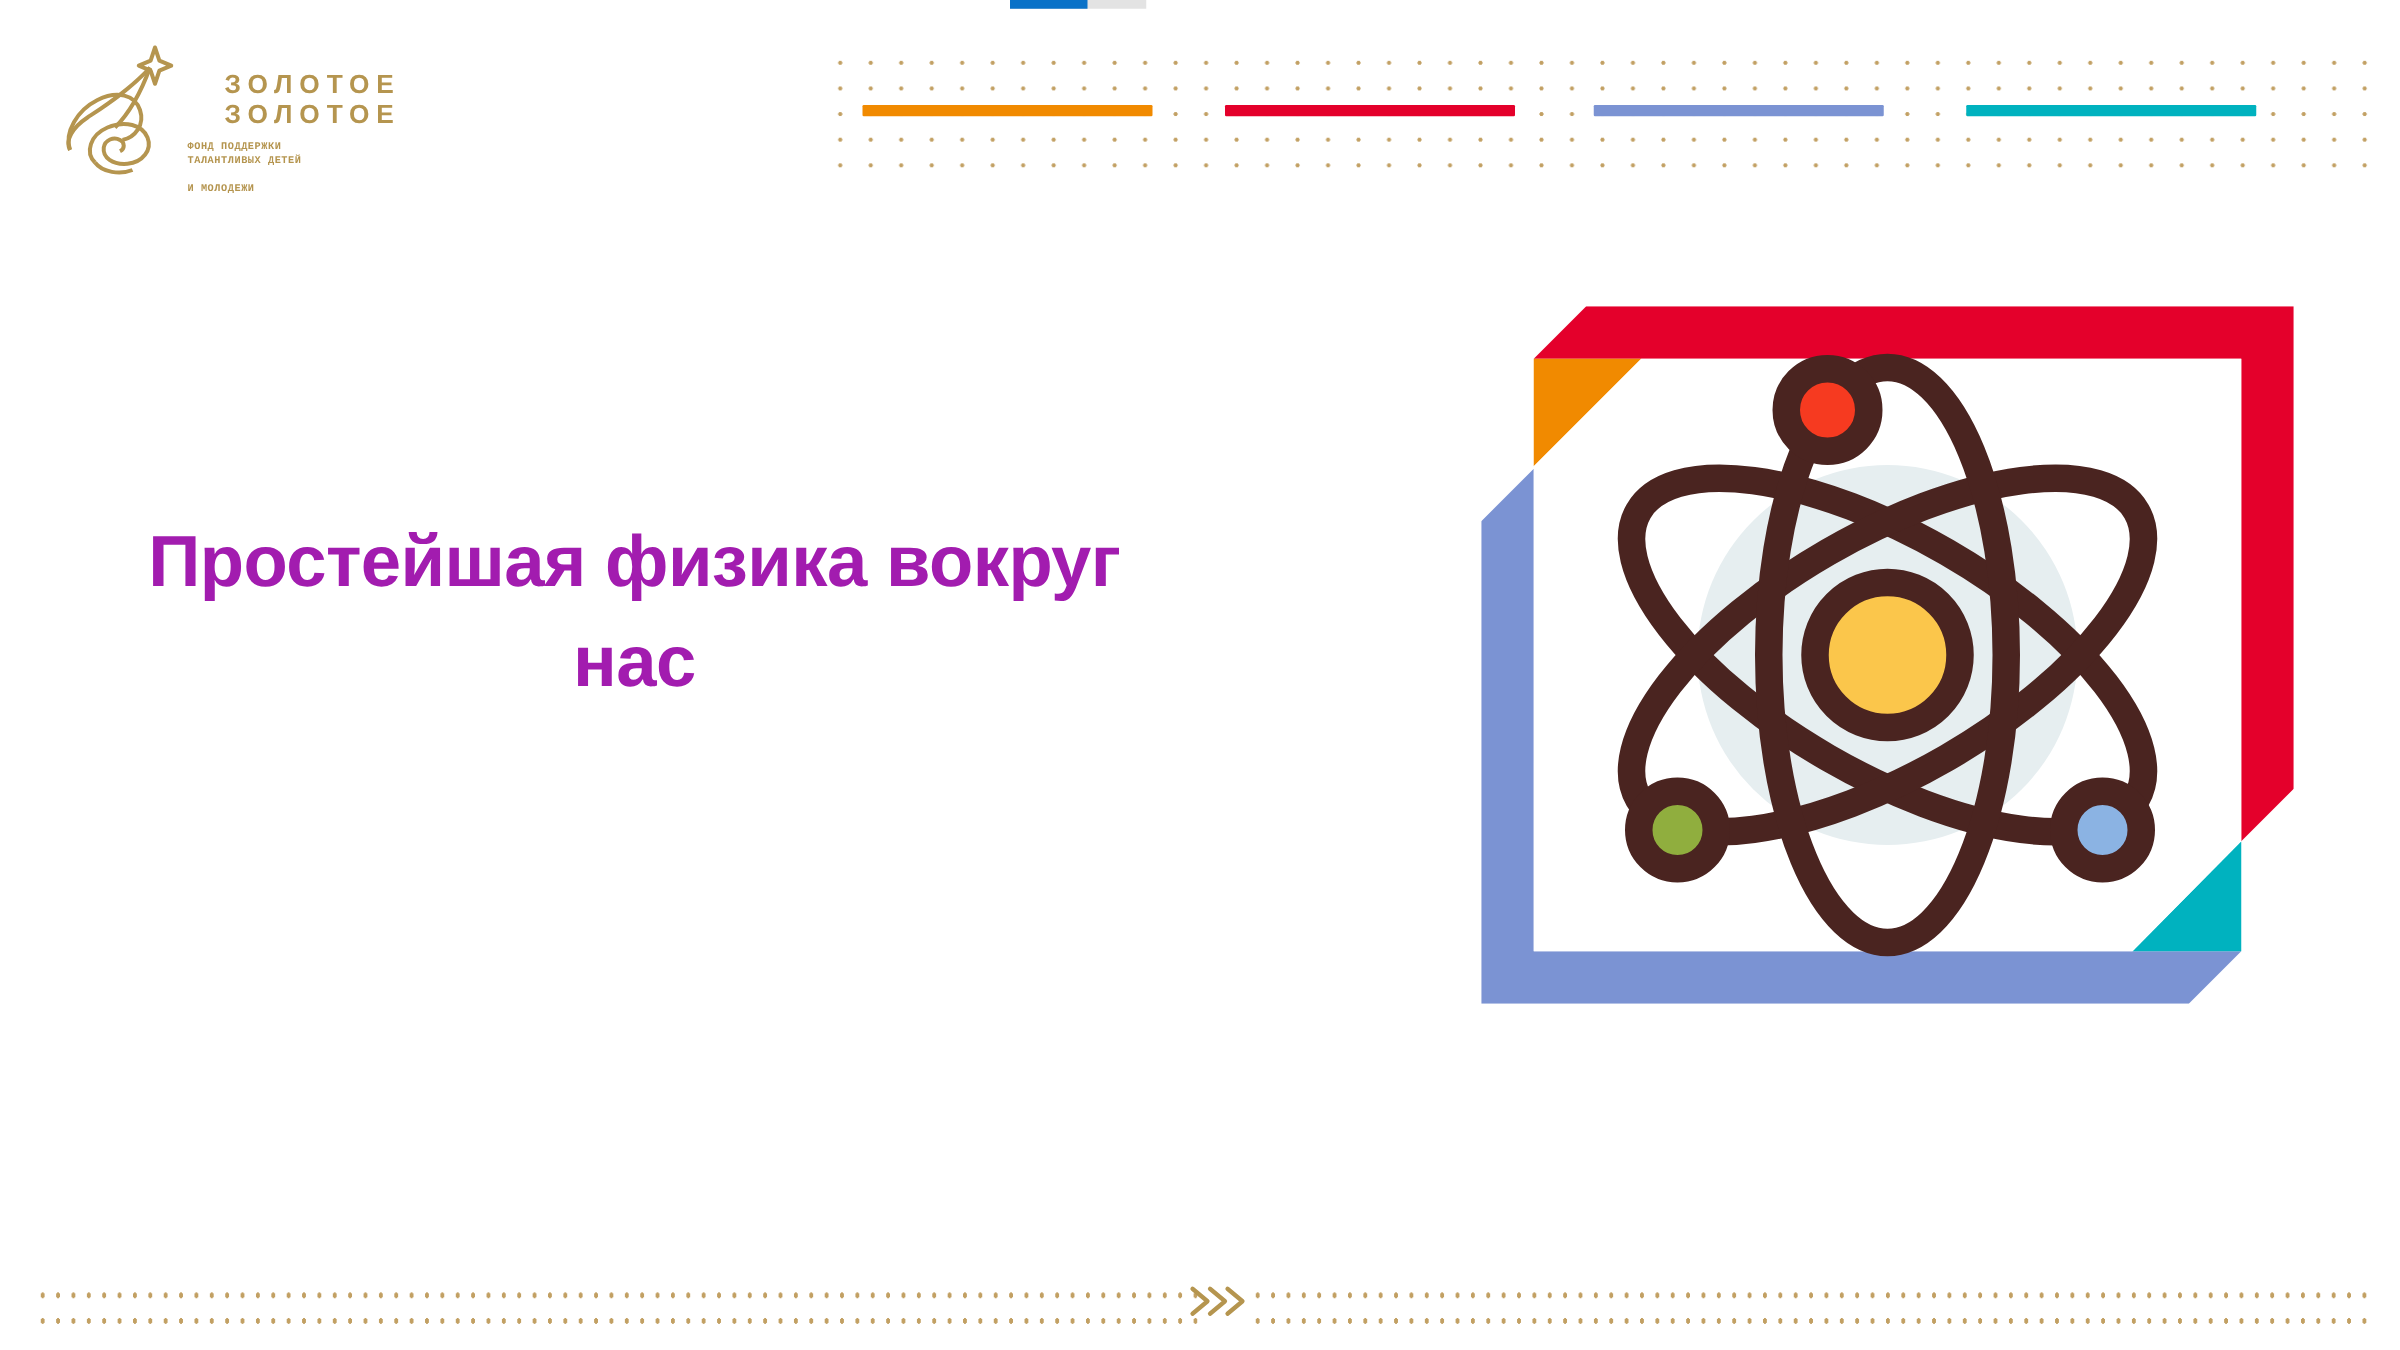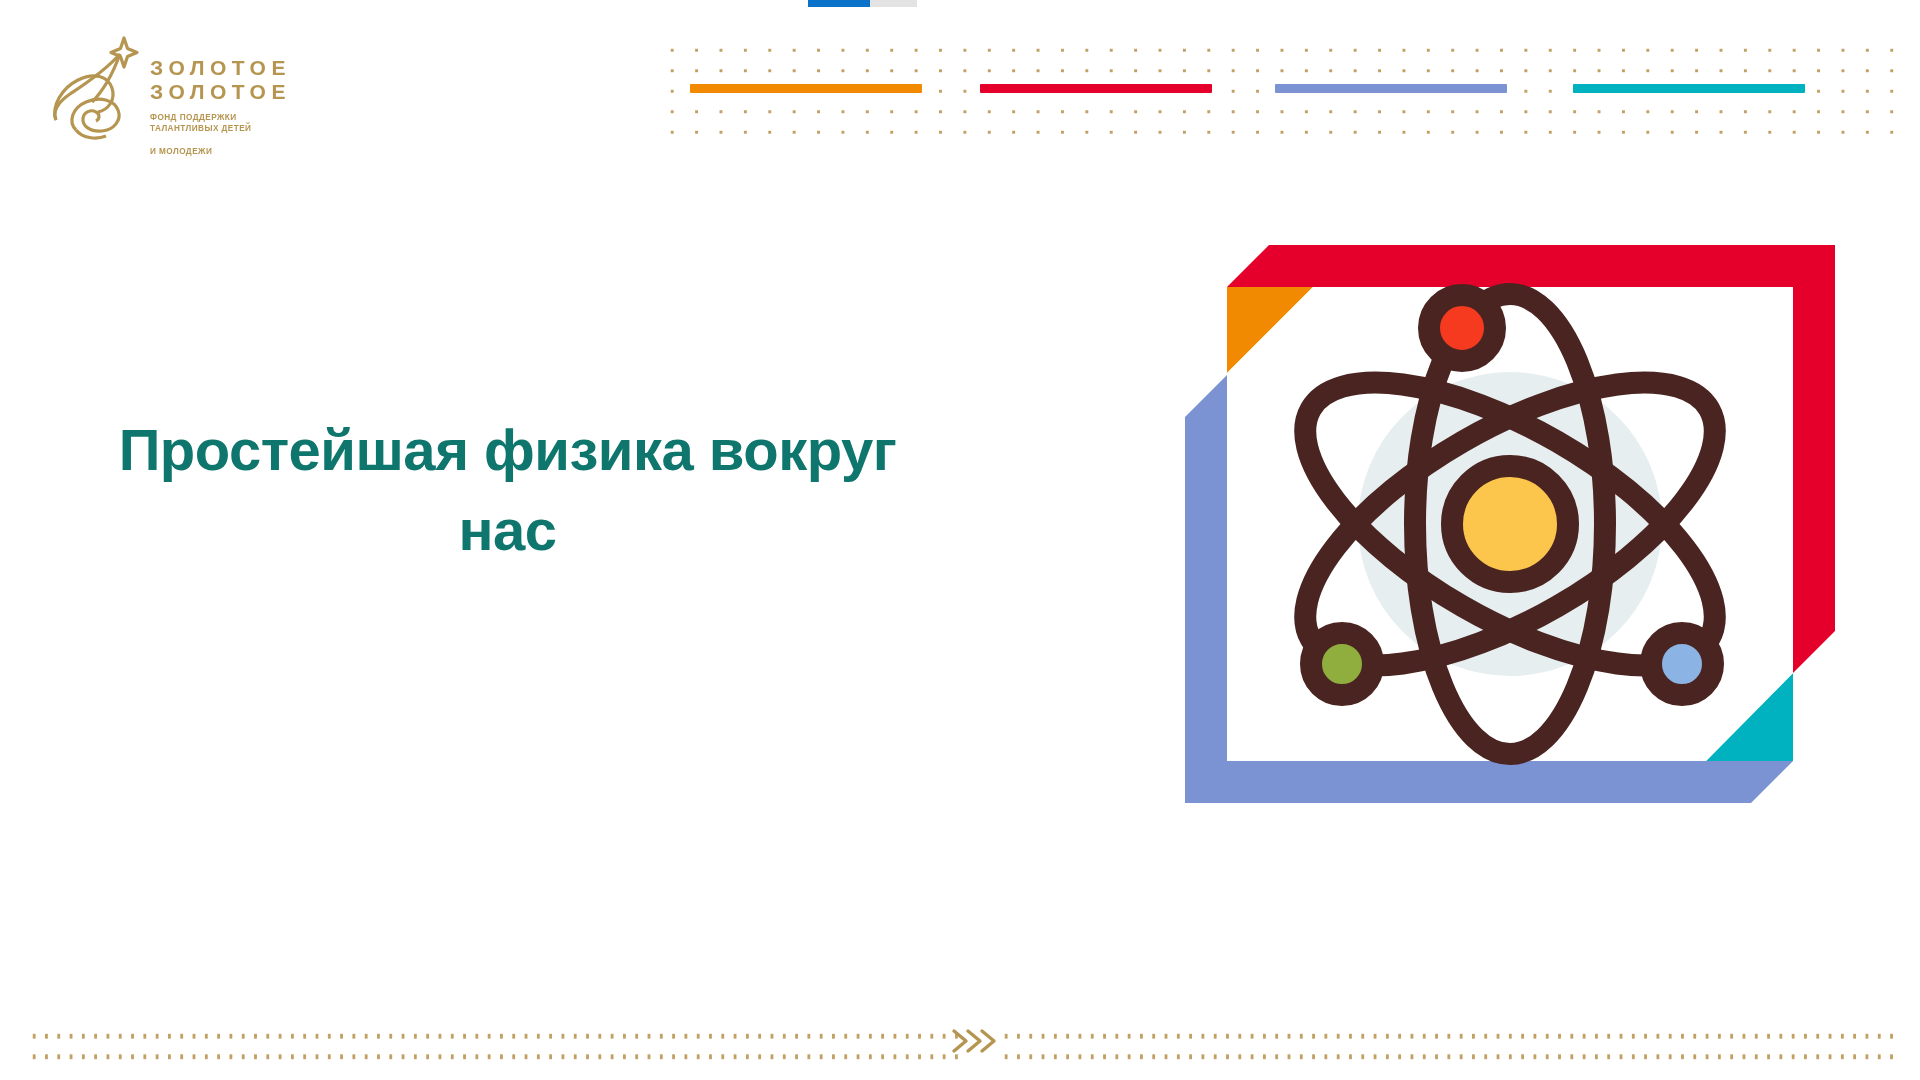--- a/index.html
+++ b/index.html
@@ -74,39 +74,41 @@
     top: 30px;
     width: 200px;
   }
   .logo-word {
     color: #b5954f;
     font-weight: 700;
     font-size: 21px;
     letter-spacing: 5.5px;
     line-height: 24px;
     white-space: nowrap;
+    text-align: center;
   }
   .logo-sub {
     color: #b5954f;
     font-weight: 700;
     font-size: 8.2px;
     letter-spacing: 0.45px;
     line-height: 11px;
     margin-top: 8px;
     white-space: nowrap;
+    font-family: Liberation Mono, monospace;
   }
 
   
   #title {
     position: absolute;
     left: 95px;
     top: 410px;
     width: 825px;
     text-align: center;
-    color: #0f766e;
+    color: #a21caf;
     font-weight: 700;
     font-size: 58px;
     line-height: 80px;
     letter-spacing: -0.5px;
   }
 
   
   #illustration {
     position: absolute;
     left: 1185px;

